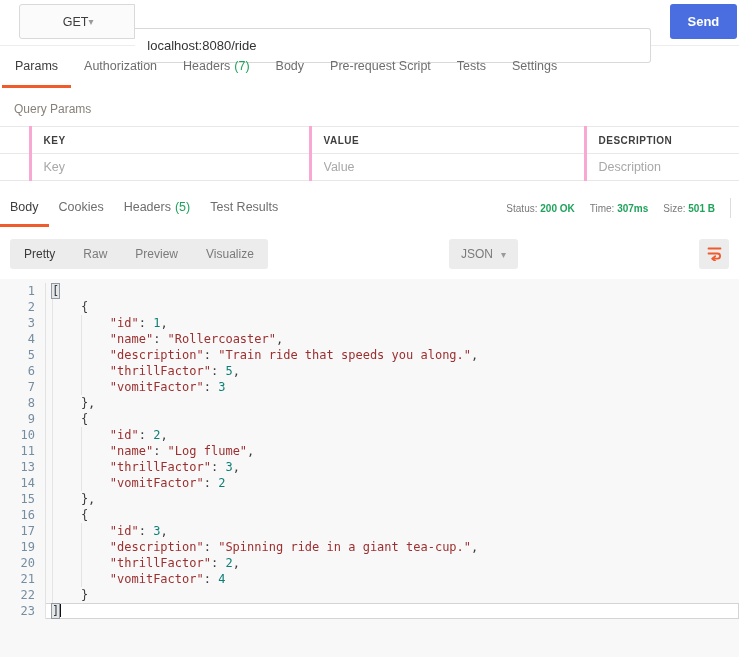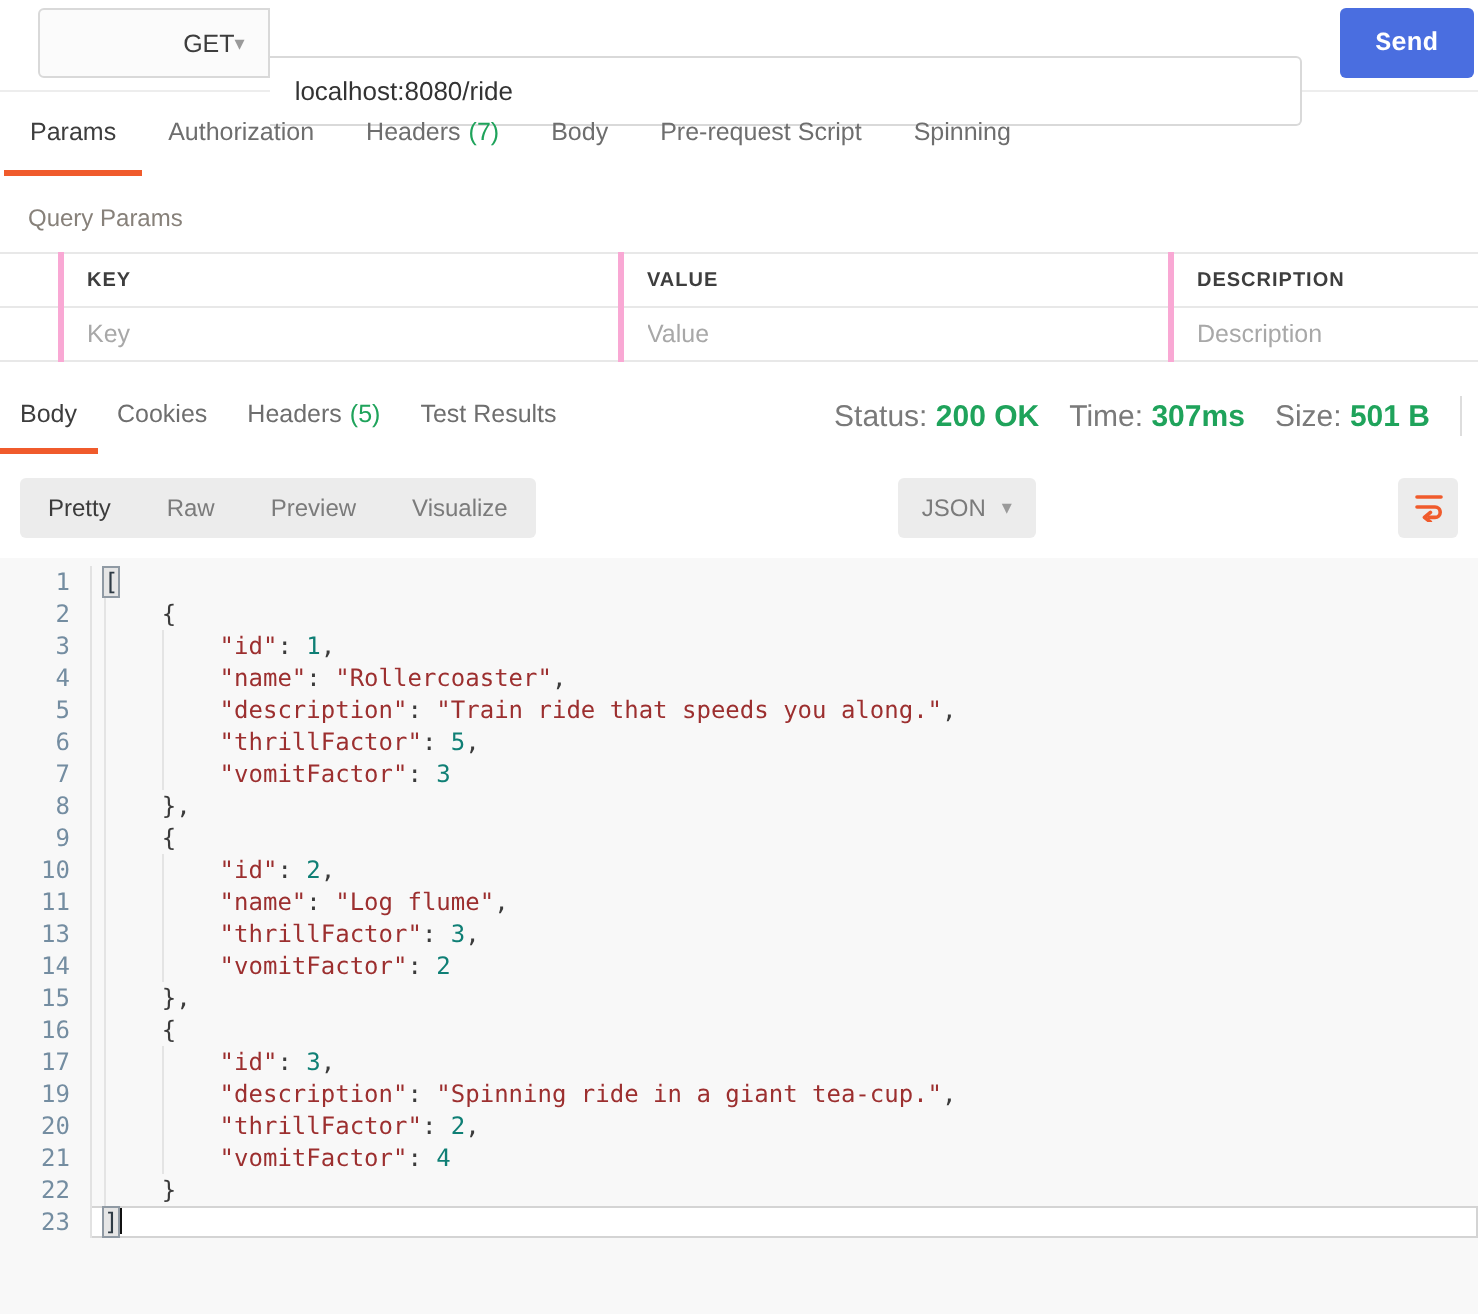--- a/index.html
+++ b/index.html
@@ -2,29 +2,29 @@
 <html><head>
 <meta charset="utf-8">
 <style>
   * { margin:0; padding:0; box-sizing:border-box; }
   html,body { width:739px; height:657px; background:#fff; overflow:hidden;
     font-family:"Liberation Sans", sans-serif; color:#3d3d3d; }
 
   
   .request-bar { display:flex; align-items:center; padding:3px 2px 0 2px; height:40px; }
   .method-select { width:120px; height:35px; background:#fbfbfb; border:1px solid #d9d9d9;
-    border-radius:3px 0 0 3px; display:flex; align-items:center; justify-content:flex-end;
+    border-radius:3px 0 0 3px; display:flex; align-items:center; justify-content:center;
     padding:0 12px 0 14px; font-size:12.5px; color:#3d3d3d; cursor:pointer;margin-left:17px; }
   .chev { color:#9a9a9a; font-size:10px; }
   .url-input { width:536px; height:35px; border:1px solid #d9d9d9; border-left:none;
     border-radius:0 3px 3px 0; padding:0 12px; font-size:13px; color:#333;
     font-family:"Liberation Sans", sans-serif; outline:none; background:#fff;margin-top:47px; }
   .send-btn { margin-left:19px; width:70px; height:35px; background:#4a6ee0; color:#fff;
     border:none; border-radius:3px; font-size:13px; font-weight:700; cursor:pointer;
-    font-family:Liberation Mono, monospace; }
+    font-family:Liberation Sans, sans-serif; }
   .bar-divider { border-bottom:1px solid #ededed; margin-top:5px; }
 
   
   .req-tabs { display:flex; align-items:stretch; height:42px; padding-left:2px; }
   .tab { display:flex; align-items:center; padding:0 13px; font-size:12.5px; color:#6e6e6e;
     cursor:pointer; border-bottom:3px solid transparent; gap:4px; }
   .tab.active { color:#3d3d3d; border-bottom-color:#f05b2c; }
   .tab .count { color:#1fa35b; }
 
   .qp-label { margin:14px 0 10px 14px; font-size:12px; color:#87817a; }
@@ -40,21 +40,21 @@
   .cell-input { width:100%; height:25px; border:none; outline:none; background:transparent;
     font-size:12.5px; color:#333; padding-left:12px; font-family:"Liberation Sans", sans-serif; }
   .cell-input::placeholder { color:#a8a8a8; }
 
   
   .resp-header { display:flex; align-items:stretch; height:38px; margin-top:8px;
     padding-left:0; position:relative; }
   .resp-tabs { display:flex; }
   .resp-tabs .tab { padding:0 10px; }
   .resp-meta { margin-left:auto; display:flex; align-items:center; gap:15px;
-    padding-right:8px; font-size:15px; }
+    padding-right:8px; font-size:10px; }
   .meta-item { white-space:nowrap; }
   .meta-item .lbl { color:#7a7a7a; }
   .meta-item .val { color:#1fa35b; font-weight:600; }
   .meta-divider { width:1px; height:20px; background:#ddd; align-self:center; }
 
   
   .view-toolbar { display:flex; align-items:center; gap:10px; margin:12px 10px 10px 10px;justify-content:space-between; }
   .seg-group { display:flex; background:#ececec; border-radius:3px; }
   .seg { padding:8px 14px; font-size:12px; color:#7b7b7b; cursor:pointer; border:none;
     background:transparent; font-family:"Liberation Sans", sans-serif; }
@@ -106,21 +106,24 @@
     <span>Headers</span>
     <span class="count">(7)</span>
     </div>
   <div class="tab">
     <span>Body</span>
     </div>
   <div class="tab">
     <span>Pre-request Script</span>
     </div>
   <div class="tab">
-    <span>Spinning</span>
+    <span>Tests</span>
+    </div>
+  <div class="tab">
+    <span>Settings</span>
     </div>
 </div>
 
 <div class="qp-label">Query Params</div>
 
 <table class="qp-table">
   <tbody>
       <tr>
     <td class="col-check"></td>
     <td class="hdr col-key">KEY</td>

